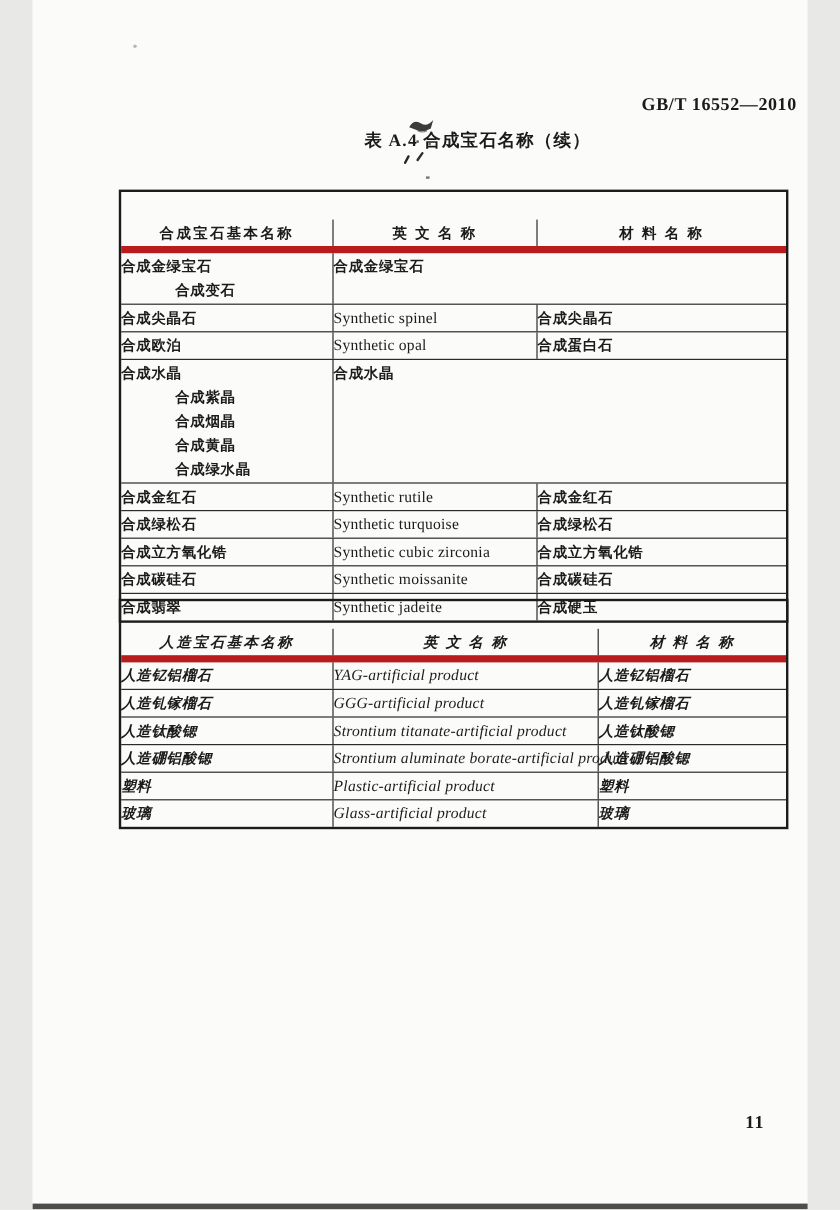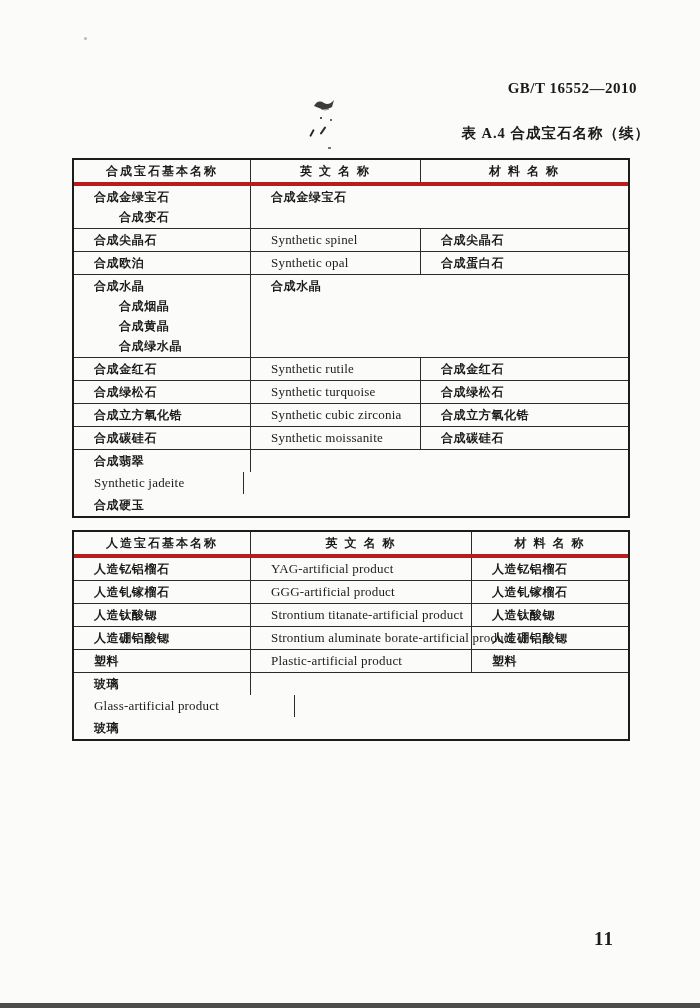--- a/index.html
+++ b/index.html
@@ -1,59 +1,59 @@
 <!DOCTYPE html>
 <html><head>
 <meta charset="utf-8">
 <style>
   html,body{margin:0;padding:0;background:#e8e8e6;}
   .page{
-    position:relative; width:700px; height:1008px; margin:0 auto;
+    position:relative; width:646px; height:1008px; margin:0 auto;
     background:#fbfbf9; overflow:hidden;
     font-family:"Liberation Serif","DejaVu Serif",serif;
     color:#1b1b1b;
   }
   .doc-code{
     position:absolute; top:80px; left:0; width:637px;
     text-align:right; font-weight:700; font-size:15px; letter-spacing:.5px;
     white-space:nowrap;
   }
   .tbl-title{
     position:absolute; width:558px; text-align:center;
     font-weight:700; font-size:14.5px; letter-spacing:1px; white-space:nowrap;
   }
-  .title-a4{top:124px; left:92px;text-align:right;}
+  .title-a4{top:108px; left:92px;}
   .title-a5{top:487px; left:72px;}
   .table{
     position:absolute; left:72px; width:558px;
     border:2px solid #1c1c1c; box-sizing:border-box; background:transparent;
   }
-  .t4{top:158px;} .t5{top:530px;}
-  .t-header{display:flex; height:22px; border-bottom:4px solid #b91c1c;}
+  .t4{top:158px;} .t5{top:499px;font-style:italic;}
+  .t-header{display:flex; height:22px; border-bottom:6px solid #b91c1c;margin-top:23px;}
   .h-cell{
     display:flex; align-items:center; justify-content:center;
     font-weight:700; font-size:12px; letter-spacing:2px; white-space:nowrap;
     box-sizing:border-box;
   }
   .t-row{display:flex; border-bottom:1px solid #2b2b2b;}
-  .t-row:last-child{border-bottom:none;flex-direction:column;}
+  .t-row:last-child{border-bottom:none;}
   .cell{box-sizing:border-box; padding:1px 0;}
   .t4 .c1{width:177px;} .t4 .c2{width:170px;}
   .t5 .c1{width:177px;} .t5 .c2{width:221px;}
   .c3{flex:1;}
   .c1,.c2{border-right:1px solid #2b2b2b;}
   .line{
-    height:20px; line-height:20px; padding-left:20px;
+    height:20px; line-height:20px; padding-left:0;
     font-size:12px; font-weight:700; letter-spacing:.6px; white-space:nowrap;
   }
   .en .line{font-size:13px; font-weight:400; letter-spacing:.2px;}
   .line.indent{padding-left:45px;}
   .page-num{
     position:absolute; top:928px; left:594px;
-    font-size:19px; font-weight:700; letter-spacing:1px;
+    font-size:15px; font-weight:700; letter-spacing:1px;
   }
   .scan-edge{
     position:absolute; left:0; bottom:0; width:700px; height:5px;
     background:#4c4c4c;
   }
   .speck{
     position:absolute; top:37px; left:84px; width:3px; height:3px;
     background:#b9b9b4; border-radius:50%;
   }
   .ink-smudge{position:absolute; top:96px; left:313px; width:24px; height:22px;}
@@ -126,20 +126,21 @@
           <div class="cell c2 en">
             <div class="line">Synthetic opal</div>
           </div>
           <div class="cell c3 cn">
             <div class="line">合成蛋白石</div>
           </div>
         </div>
         <div class="t-row">
           <div class="cell c1 cn">
             <div class="line">合成水晶</div>
+            <div class="line indent">合成紫晶</div>
             <div class="line indent">合成烟晶</div>
             <div class="line indent">合成黄晶</div>
             <div class="line indent">合成绿水晶</div>
           </div>
           <div class="cell c3 cn">
             <div class="line">合成水晶</div>
           </div>
         </div>
         <div class="t-row">
           <div class="cell c1 cn">

